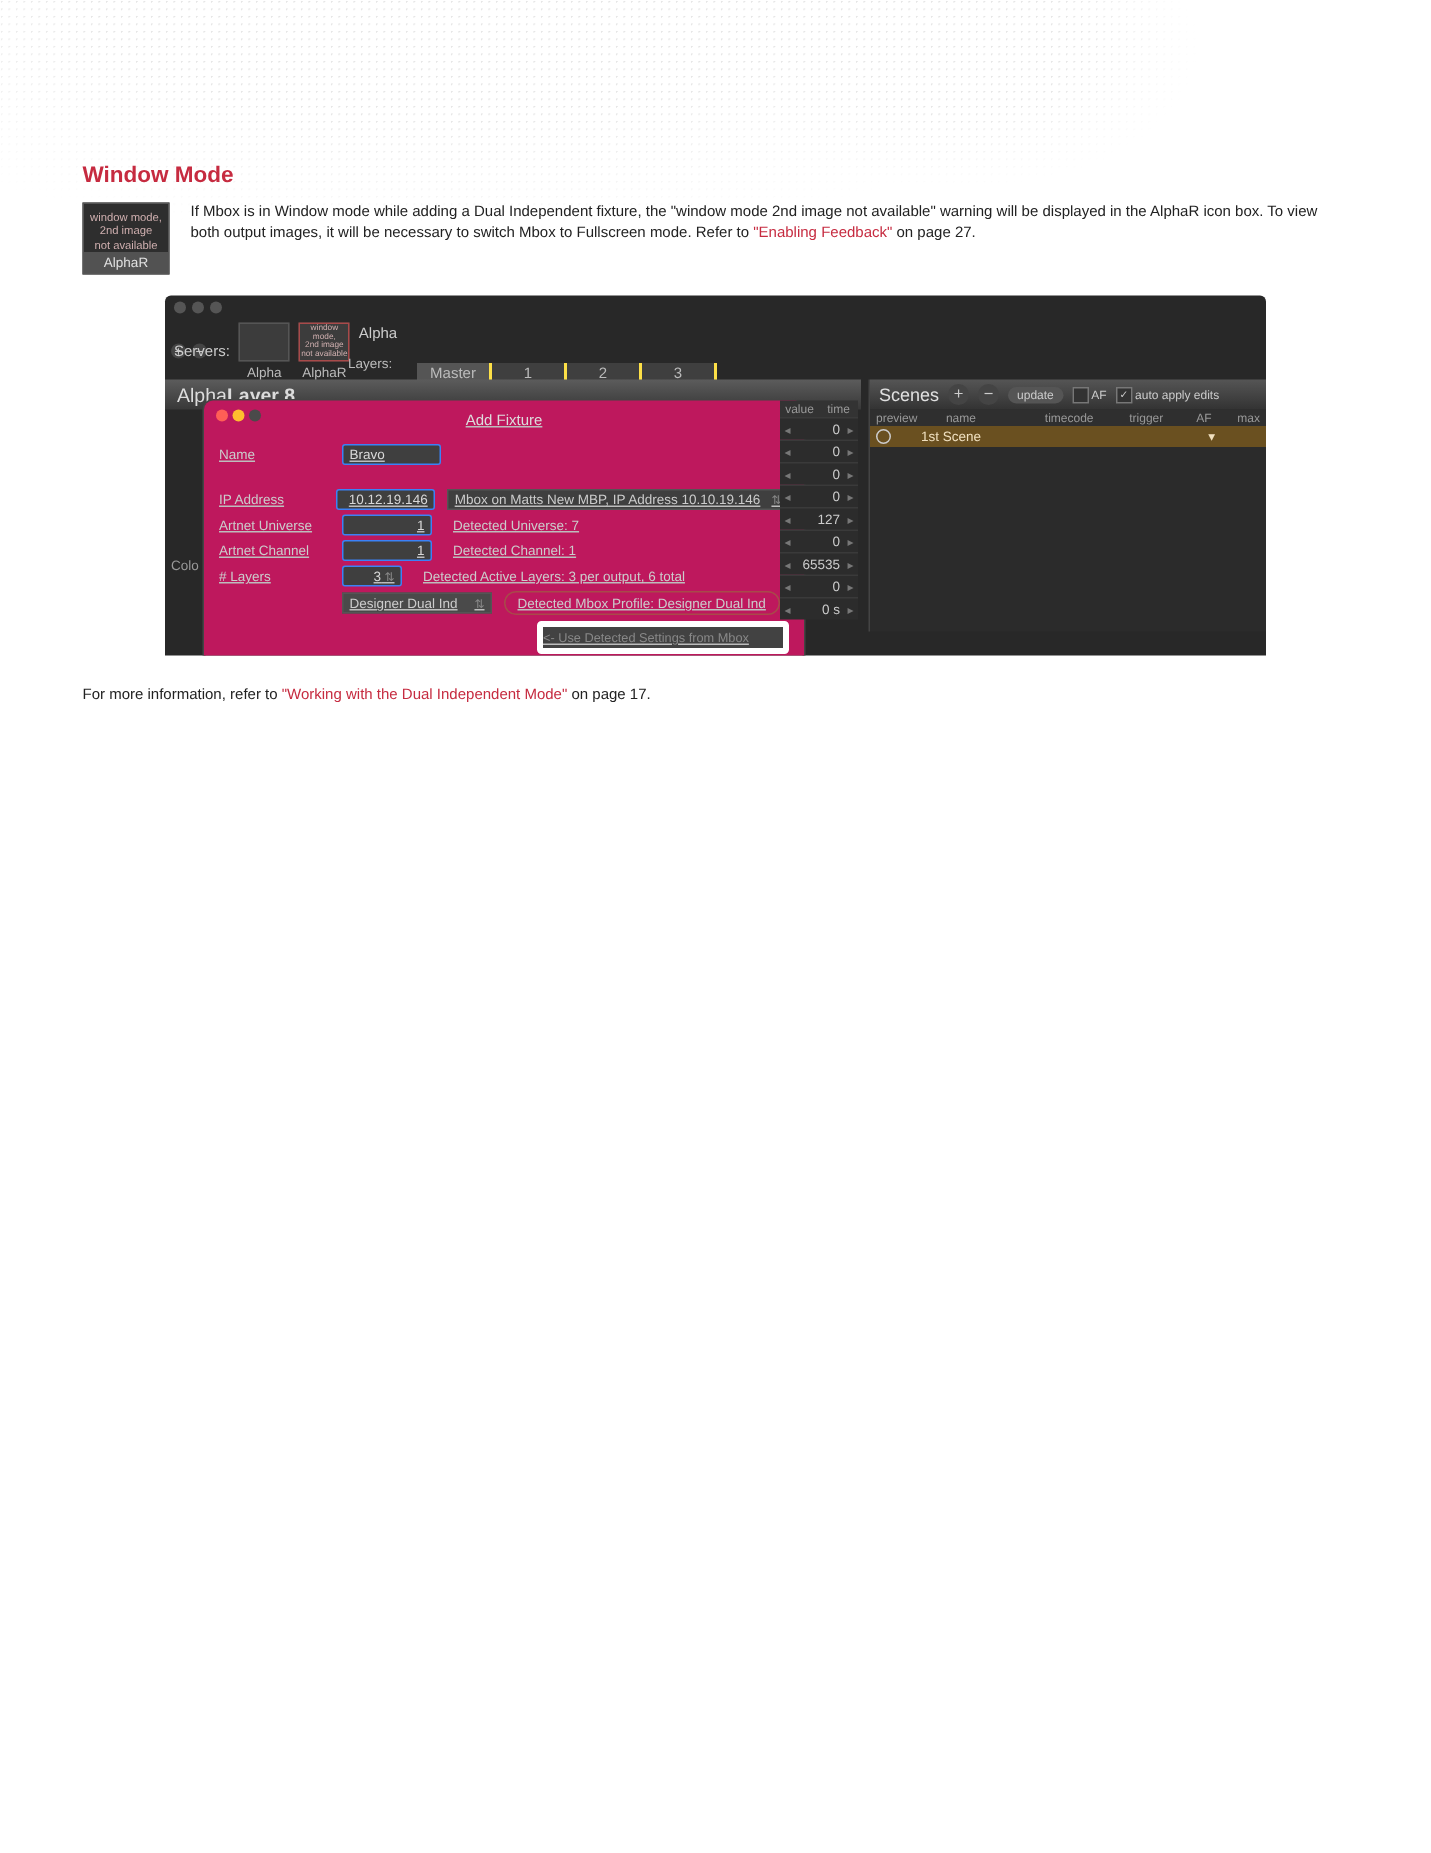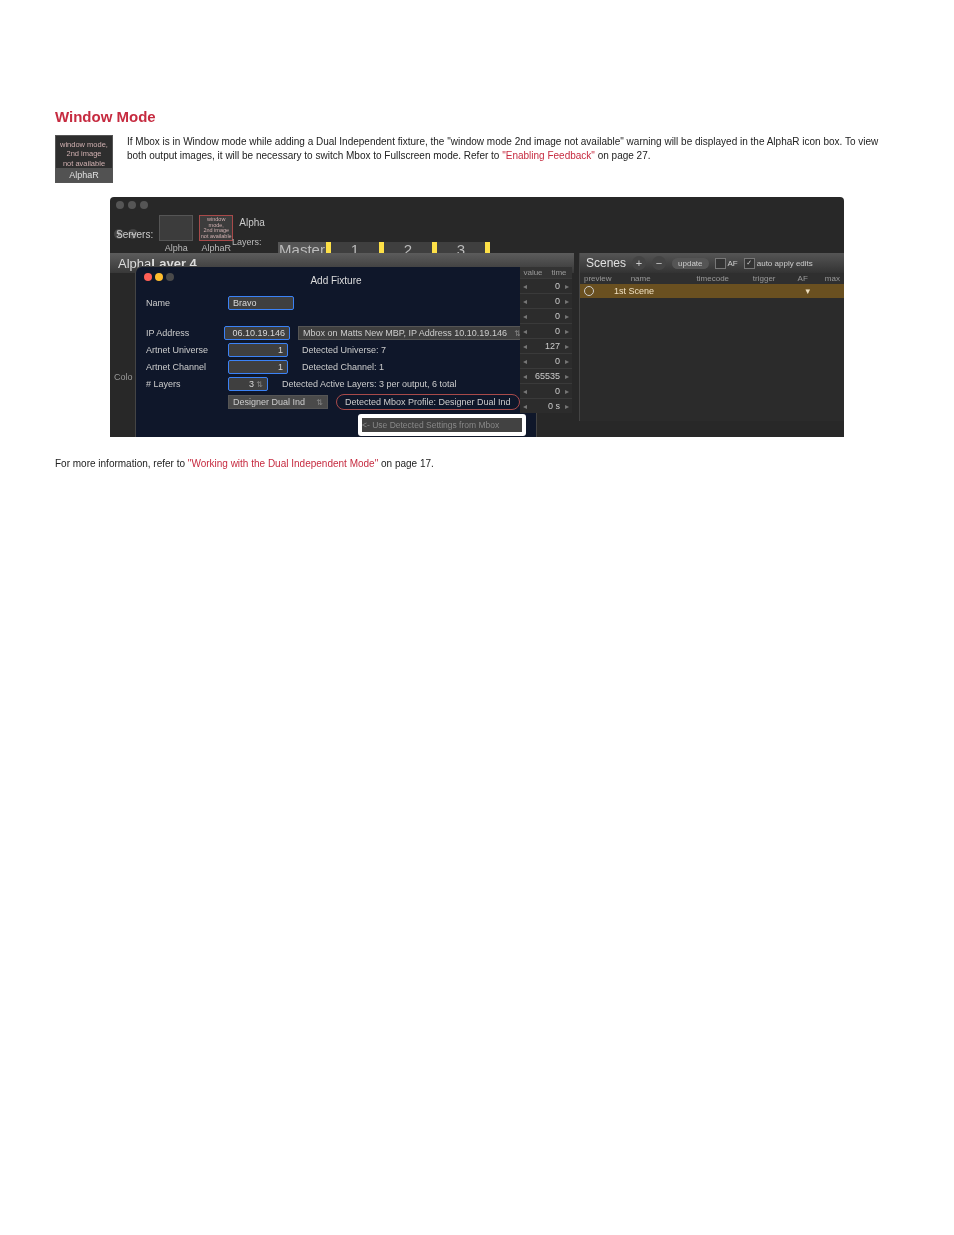--- a/index.html
+++ b/index.html
@@ -122,44 +122,45 @@
     position:absolute; top:40px; left:122px;
     font-size:9px; color:#bbb;
   }
   .tabs {
     position:absolute; top:45px; left:168px;
     display:flex;
   }
   .tab {
     width: 48px; height: 14px;
     background:#3f3f3f;
-    border-right:5px solid #fde047;
-    font-size:15px;
+    border-right:2px solid #fde047;
+    font-size:10px;
     display:flex; align-items:center; justify-content:center;
     color:#bbb;
   }
   .tab.first { background:#555;}
   .gradient-bar {
     position:absolute; top:56px; left:0; right:270px;
     height:20px;
     background: linear-gradient(#5c5c5c,#383838);
     display:flex; align-items:center;
     font-size:13px; color:#dcdcdc;
     padding-left:8px;
   }
   .gradient-bar .bold { font-weight:bold; }
   
   .modal {
     position:absolute;
     top:70px; left:26px;
     width:380px;
-    background:#0f172a;
+    background:#be185d;
     border-radius:6px;
     padding:6px 10px 8px 10px;
     box-shadow:0 0 0 1px #444;
+    text-decoration:underline;
   }
   .modal .mtitle {
     text-align:center; font-size:10px; color:#ddd;
     margin:2px 0 10px 0;
   }
   .modal .mtraffic {
     position:absolute; top:6px; left:8px;
     display:flex; gap:3px;
   }
   .modal .mtraffic span:nth-child(1){width:8px;height:8px;border-radius:50%;background:#ff5f56;display:inline-block;}
@@ -352,41 +353,41 @@
 
     <div class="tabs">
       <div class="tab first">Master</div>
       <div class="tab">1</div>
       <div class="tab">2</div>
       <div class="tab">3</div>
     </div>
 
     <div class="gradient-bar">
       <span>Alpha </span>
-      <span class="bold">Layer 4</span>
+      <span class="bold">Layer 8</span>
     </div>
 
     <div class="col-left">Colo</div>
 
     <div class="modal">
       <div class="mtraffic">
           <span></span>
           <span></span>
           <span></span>
         </div>
       <div class="mtitle">Add Fixture</div>
 
       <div class="mrow">
         <div class="mlabel">Name</div>
         <div class="mval wide" style="text-align:left;">Bravo</div>
       </div>
       <div style="height:10px;"></div>
       <div class="mrow">
         <div class="mlabel">IP Address</div>
-        <div class="mval wide">06.10.19.146</div>
+        <div class="mval wide">10.12.19.146</div>
         <div class="mselect">
           <span>Mbox on Matts New MBP, IP Address 10.10.19.146</span>
           <span class="carets">⇅</span>
         </div>
       </div>
       <div class="mrow">
         <div class="mlabel">Artnet Universe</div>
         <div class="mval">1</div>
         <div class="mdetect">Detected Universe:  7</div>
       </div>

